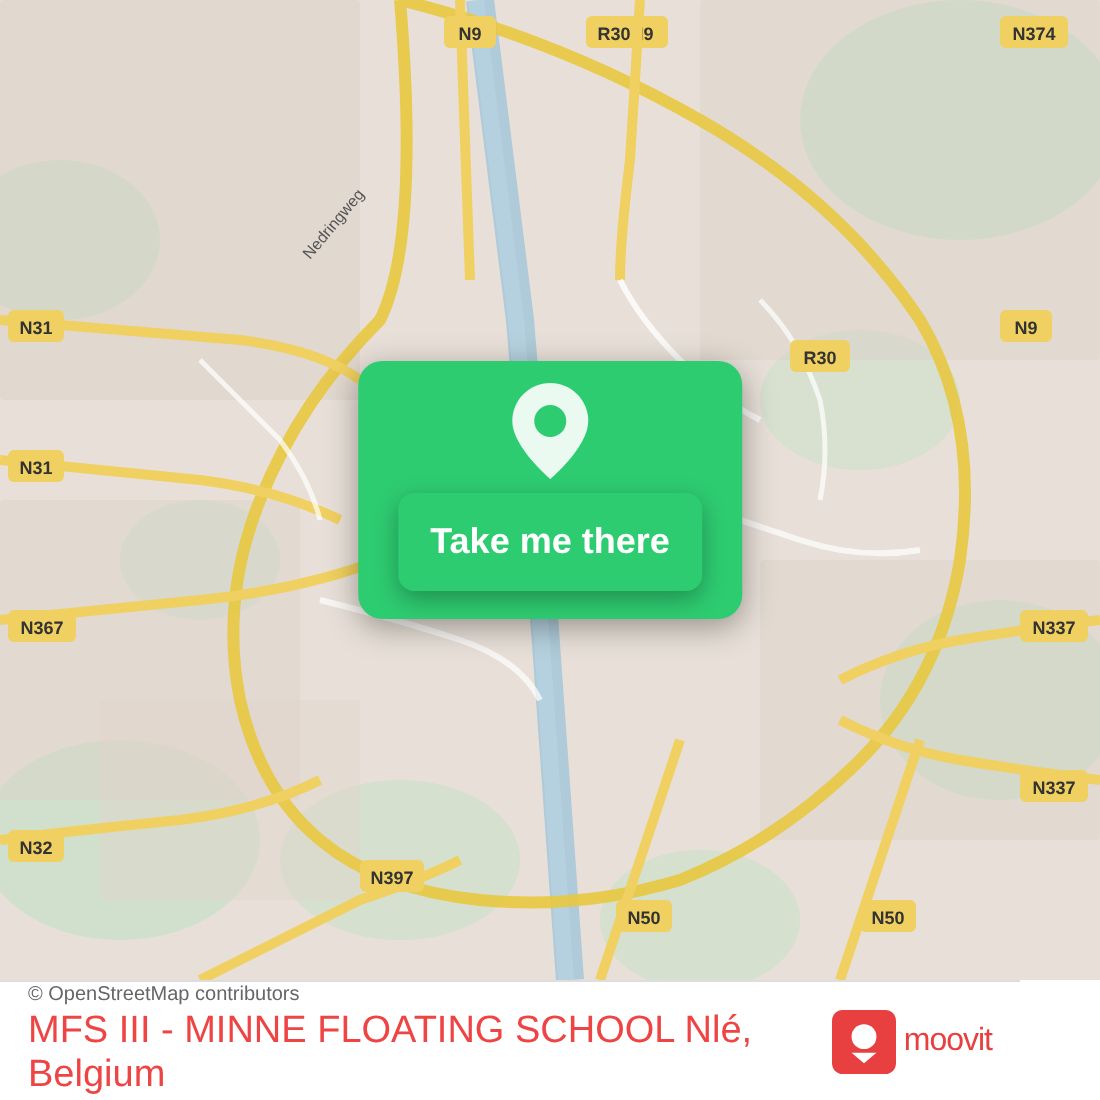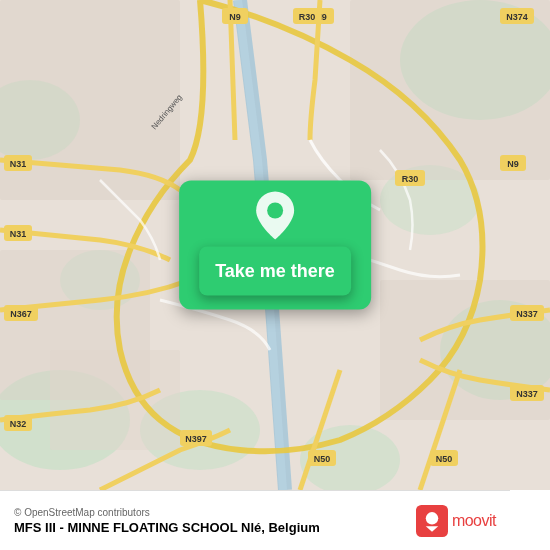--- a/index.html
+++ b/index.html
@@ -89,23 +89,23 @@
       flex-direction: column;
       gap: 2px;
     }
 
     #osm-credit {
       font-size: 10px;
       color: #666;
     }
 
     #location-name {
-      font-size: 13px;
-      font-weight: 700;
-      color: #000000;
+      font-size: 19px;
+      font-weight: 400;
+      color: #ef4444;
     }
 
     #moovit-logo {
       display: flex;
       align-items: center;
       gap: 4px;
     }
 
     #moovit-icon {
       width: 32px;

